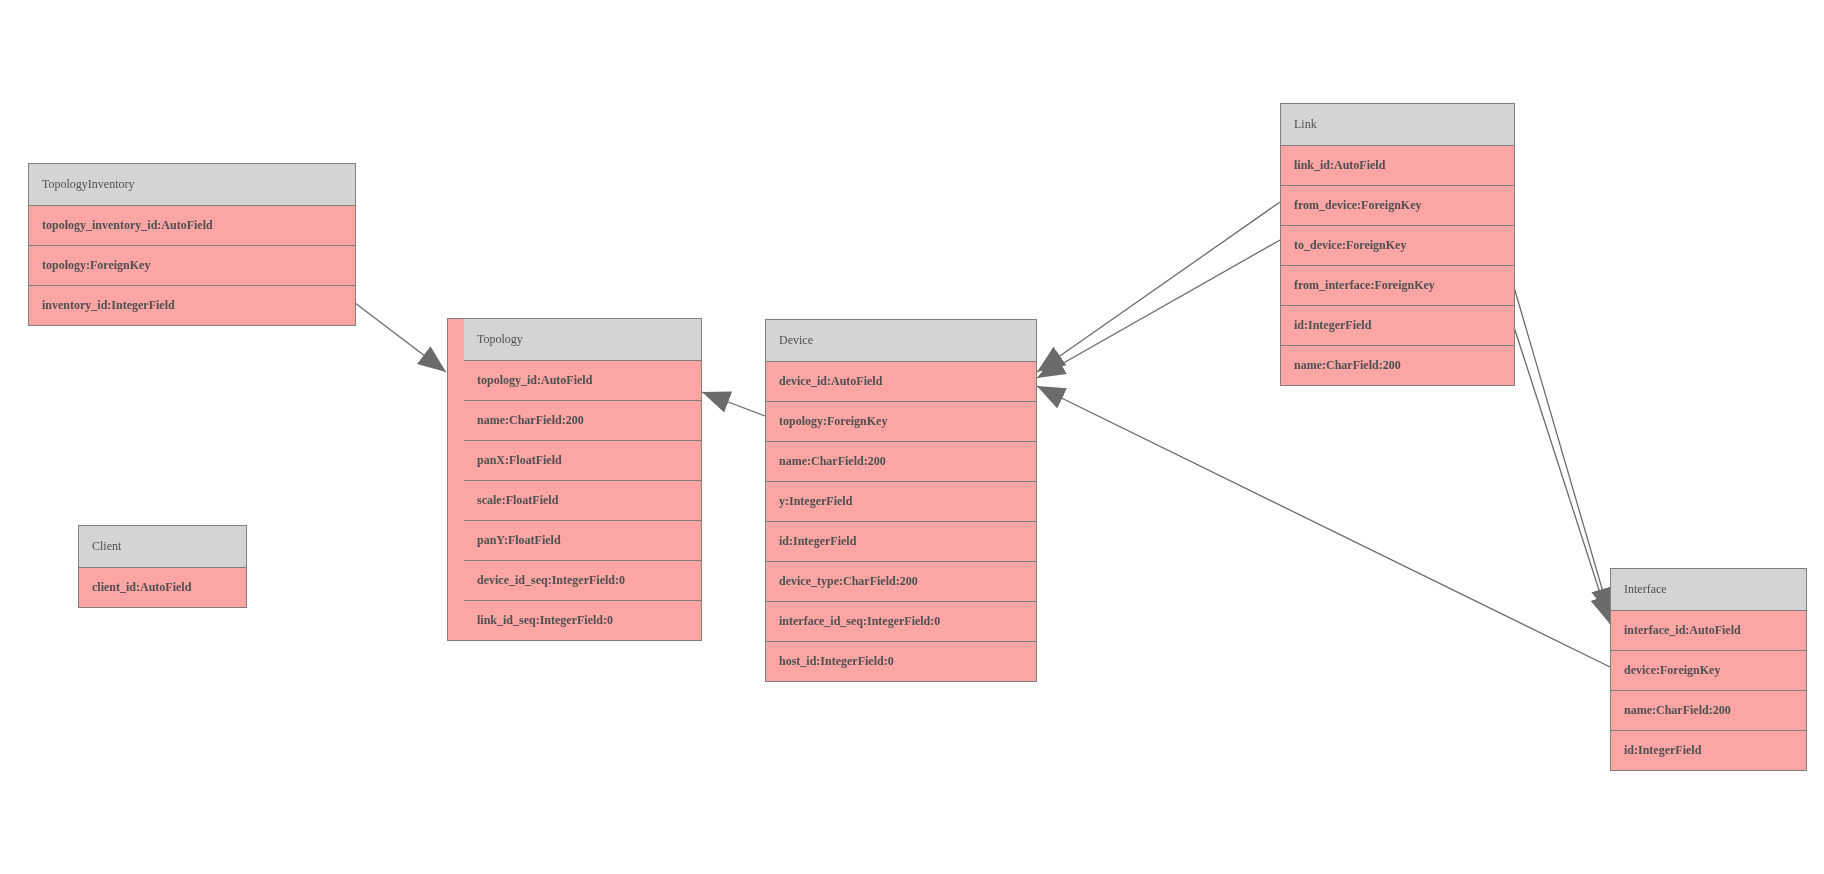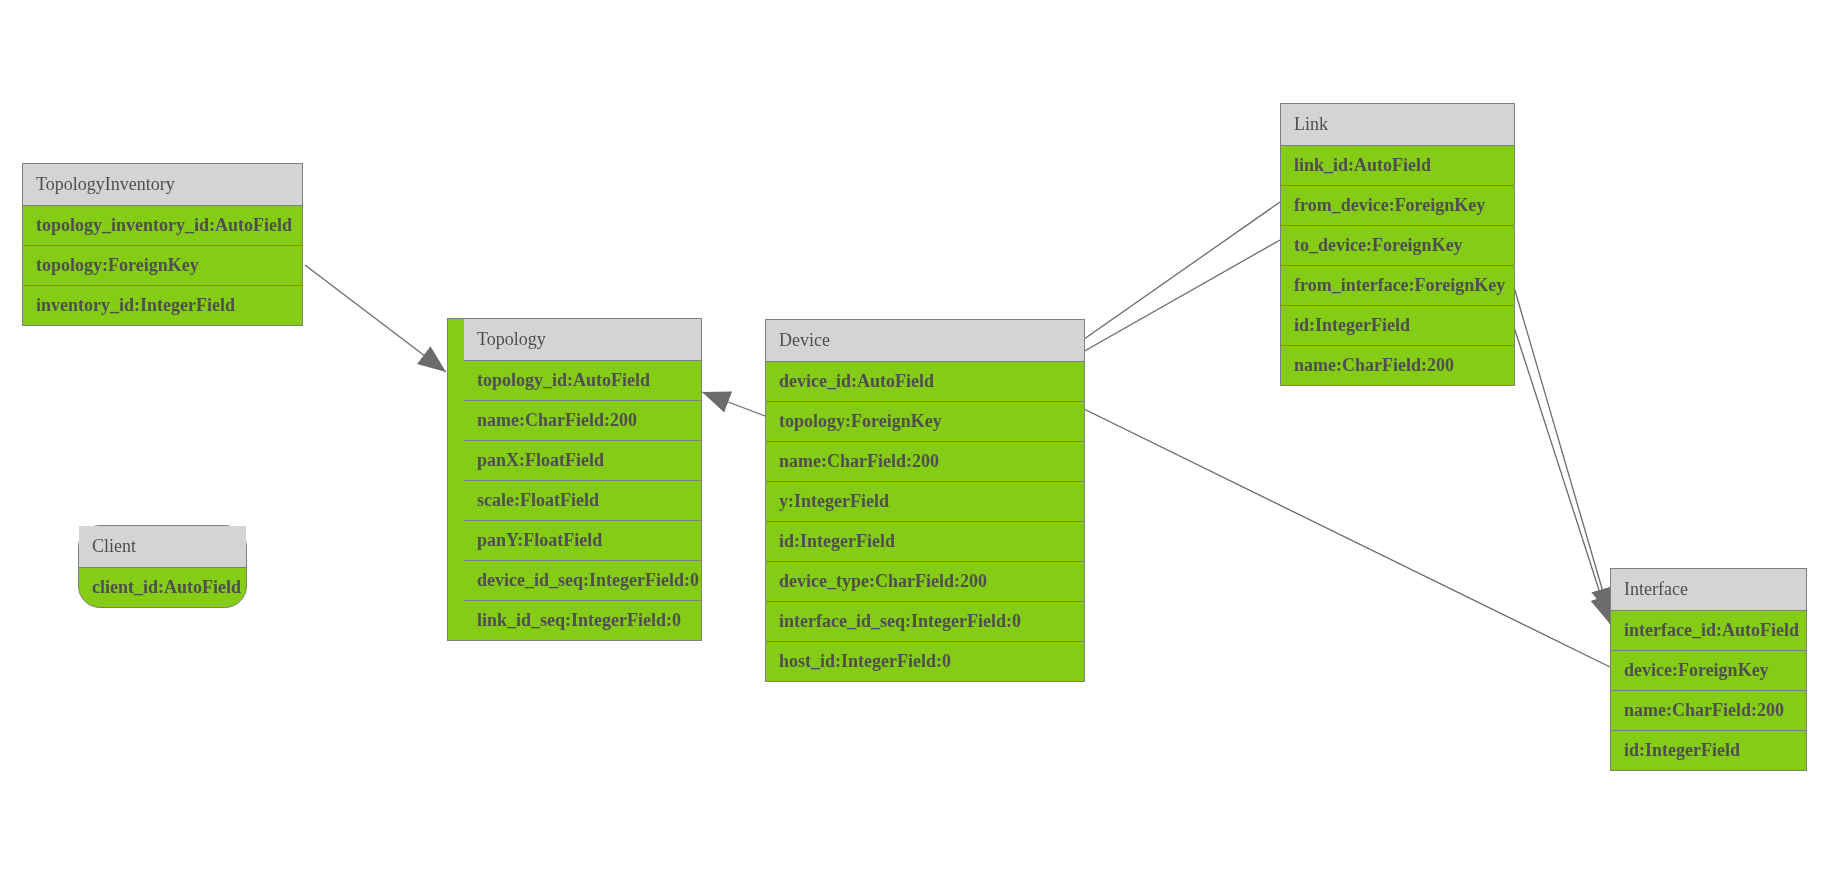--- a/index.html
+++ b/index.html
@@ -14,23 +14,23 @@
   .edges-svg {
     position: absolute;
     left: 0; top: 0;
     width: 1824px;
     height: 874px;
   }
   .entity {
     position: absolute;
     box-sizing: border-box;
     border: 1px solid var(--border, #7f7f7f);
-    background: #84cc16;
+    background: #fca5a5;
     color: var(--text, #4f4f4f);
-    font-size: 18px;
+    font-size: 12px;
   }
   .entity-header {
     box-sizing: border-box;
     height: 42px;
     line-height: 41px;
     background: var(--header, #d4d4d4);
     border-bottom: 1px solid var(--border, #7f7f7f);
     padding-left: 13px;
     white-space: nowrap;
     overflow: hidden;
@@ -64,41 +64,41 @@
         <line x1="305" y1="265" x2="446" y2="372" stroke="#6b6b6b" stroke-width="1.3" marker-end="url(#arrow)"></line>
         <line x1="765" y1="416" x2="702" y2="392" stroke="#6b6b6b" stroke-width="1.3" marker-end="url(#arrow)"></line>
         <line x1="1280" y1="202" x2="1037" y2="372" stroke="#6b6b6b" stroke-width="1.3" marker-end="url(#arrow)"></line>
         <line x1="1280" y1="240" x2="1037" y2="378" stroke="#6b6b6b" stroke-width="1.3" marker-end="url(#arrow)"></line>
         <line x1="1610" y1="667" x2="1037" y2="386" stroke="#6b6b6b" stroke-width="1.3" marker-end="url(#arrow)"></line>
         <line x1="1514" y1="287" x2="1610" y2="616" stroke="#6b6b6b" stroke-width="1.3" marker-end="url(#arrow)"></line>
         <line x1="1514" y1="327" x2="1610" y2="624" stroke="#6b6b6b" stroke-width="1.3" marker-end="url(#arrow)"></line>
       </g>
   </svg>
   <div id="entities">
-      <div class="entity" style="left: 22px; top: 163px; width: 281px;">
+      <div class="entity" style="left: 28px; top: 163px; width: 328px;">
         <div class="entity-header">TopologyInventory</div>
         <div class="entity-row">topology_inventory_id:AutoField</div>
         <div class="entity-row">topology:ForeignKey</div>
         <div class="entity-row last">inventory_id:IntegerField</div>
       </div>
       <div class="entity" style="left: 447px; top: 318px; width: 255px; padding-left: 16px;">
         <div class="entity-header">Topology</div>
         <div class="entity-row">topology_id:AutoField</div>
         <div class="entity-row">name:CharField:200</div>
         <div class="entity-row">panX:FloatField</div>
         <div class="entity-row">scale:FloatField</div>
         <div class="entity-row">panY:FloatField</div>
         <div class="entity-row">device_id_seq:IntegerField:0</div>
         <div class="entity-row last">link_id_seq:IntegerField:0</div>
       </div>
-      <div class="entity" style="left: 78px; top: 525px; width: 169px; border-radius: 22px;">
+      <div class="entity" style="left: 78px; top: 525px; width: 169px;">
         <div class="entity-header">Client</div>
         <div class="entity-row last">client_id:AutoField</div>
       </div>
-      <div class="entity" style="left: 765px; top: 319px; width: 320px;">
+      <div class="entity" style="left: 765px; top: 319px; width: 272px;">
         <div class="entity-header">Device</div>
         <div class="entity-row">device_id:AutoField</div>
         <div class="entity-row">topology:ForeignKey</div>
         <div class="entity-row">name:CharField:200</div>
         <div class="entity-row">y:IntegerField</div>
         <div class="entity-row">id:IntegerField</div>
         <div class="entity-row">device_type:CharField:200</div>
         <div class="entity-row">interface_id_seq:IntegerField:0</div>
         <div class="entity-row last">host_id:IntegerField:0</div>
       </div>

